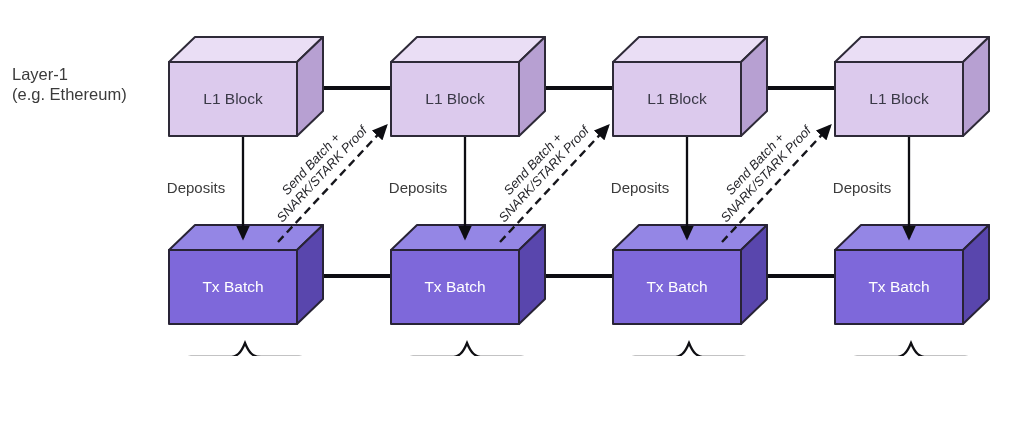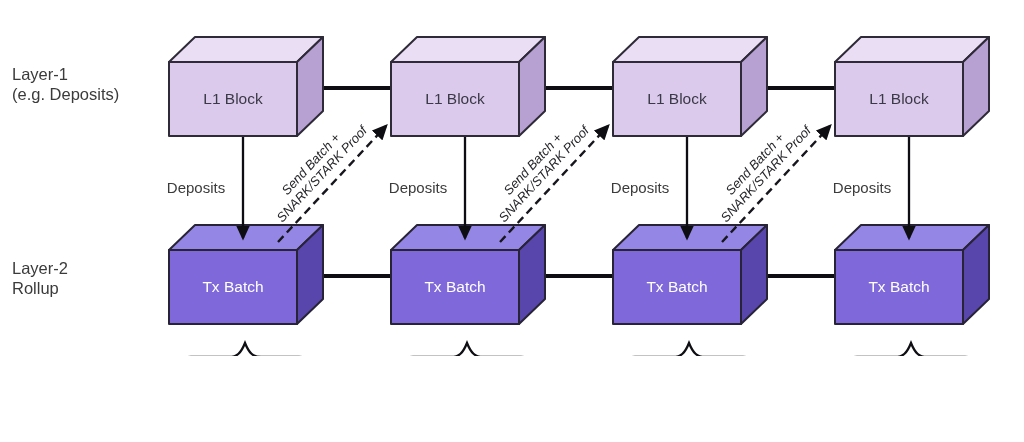--- a/index.html
+++ b/index.html
@@ -27,25 +27,21 @@
   .brace  { stroke:#101014; stroke-width:2.3; fill:none; stroke-linecap:round; }
   .person { fill:#0b0b0d; }
 </style>
 </head>
 <body>
 
 <div class="stage">
 
   <div class="side-label" style="left:12px; top:64px;">
     <div>Layer-1</div>
-    <div>(e.g. Deposits)</div>
-  </div>
-  <div class="side-label" style="left:12px; top:258px;">
-    <div>Layer-2</div>
-    <div>Rollup</div>
+    <div>(e.g. Ethereum)</div>
   </div>
   <div class="side-label" style="left:12px; top:378px;">
     <div>Rollup +</div>
   </div>
 
   <svg class="diagram-svg" width="1024" height="442" viewBox="0 0 1024 442">
     <defs>
       <marker id="ah" markerWidth="6.5" markerHeight="6" refX="5.4" refY="3" orient="auto" markerUnits="strokeWidth">
         <path d="M0,0 L6.5,3 L0,6 Z" fill="#0d0d12"></path>
       </marker>

